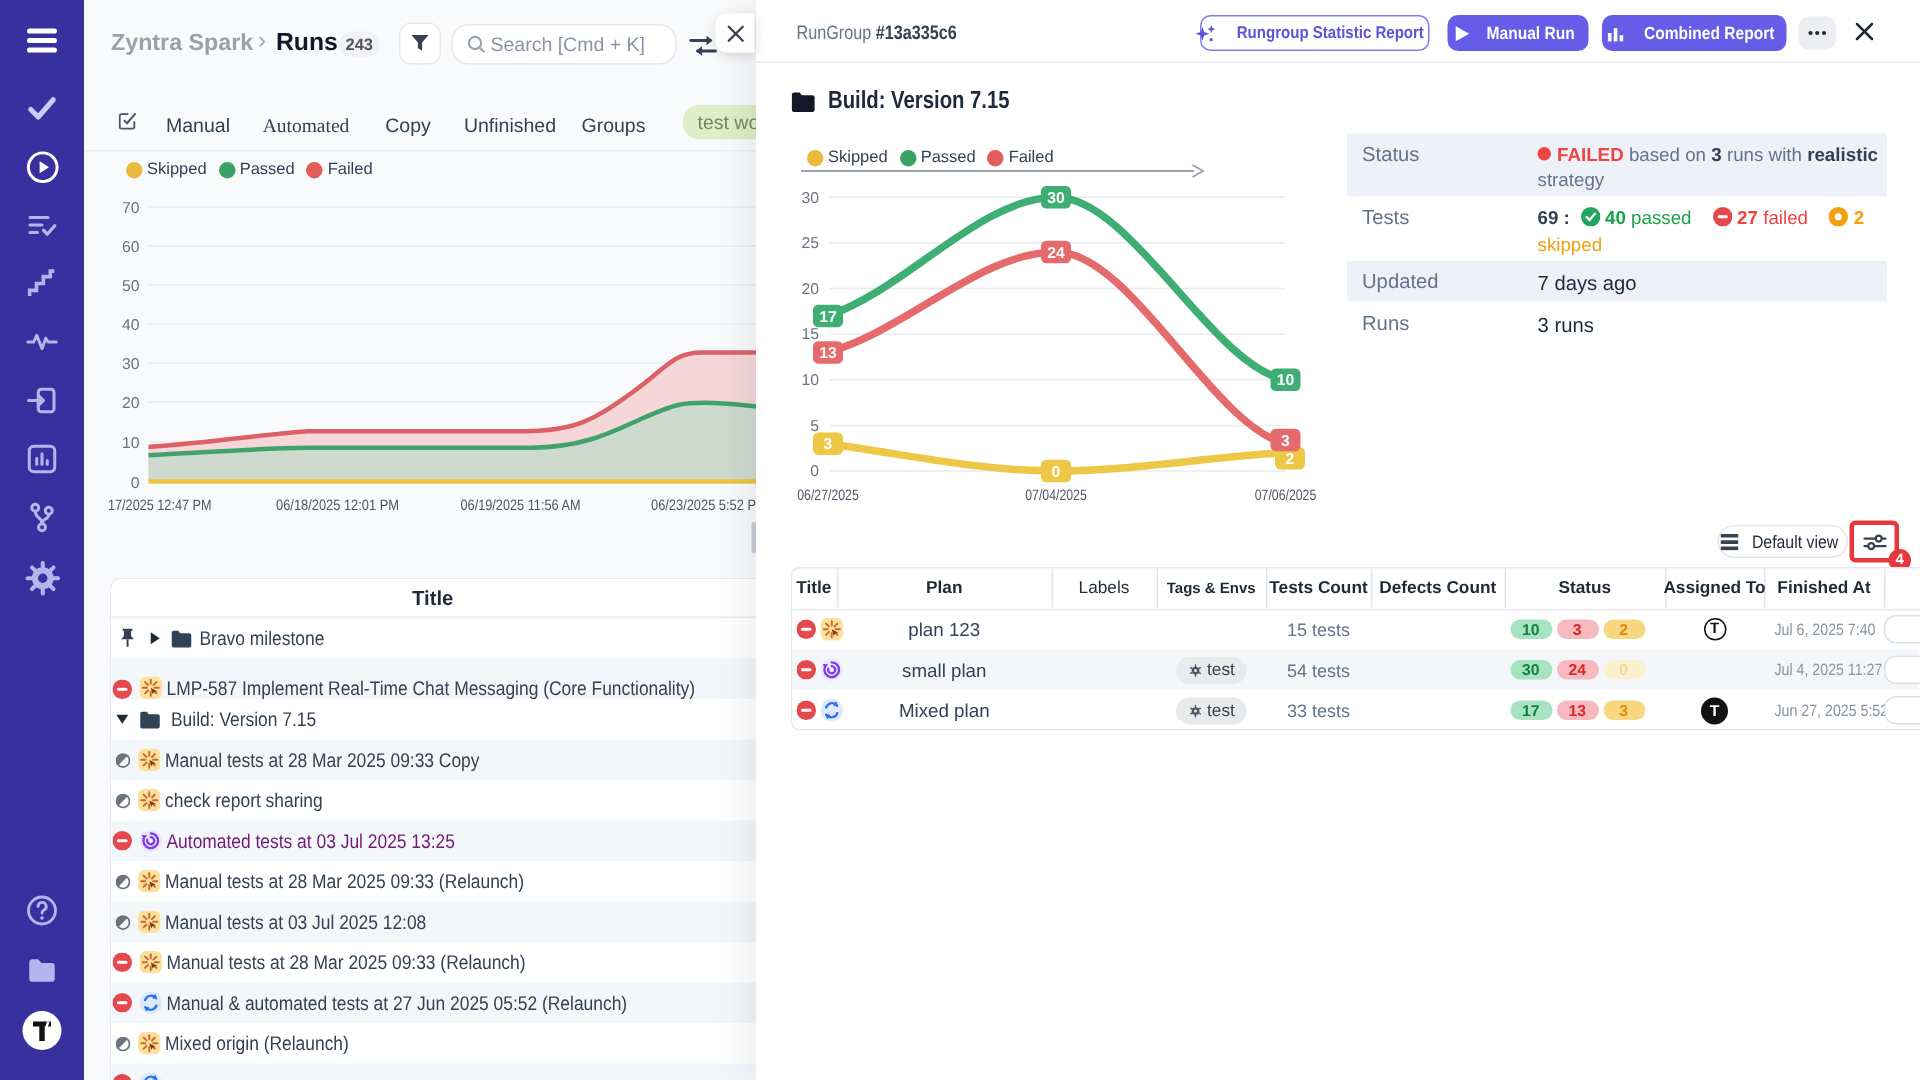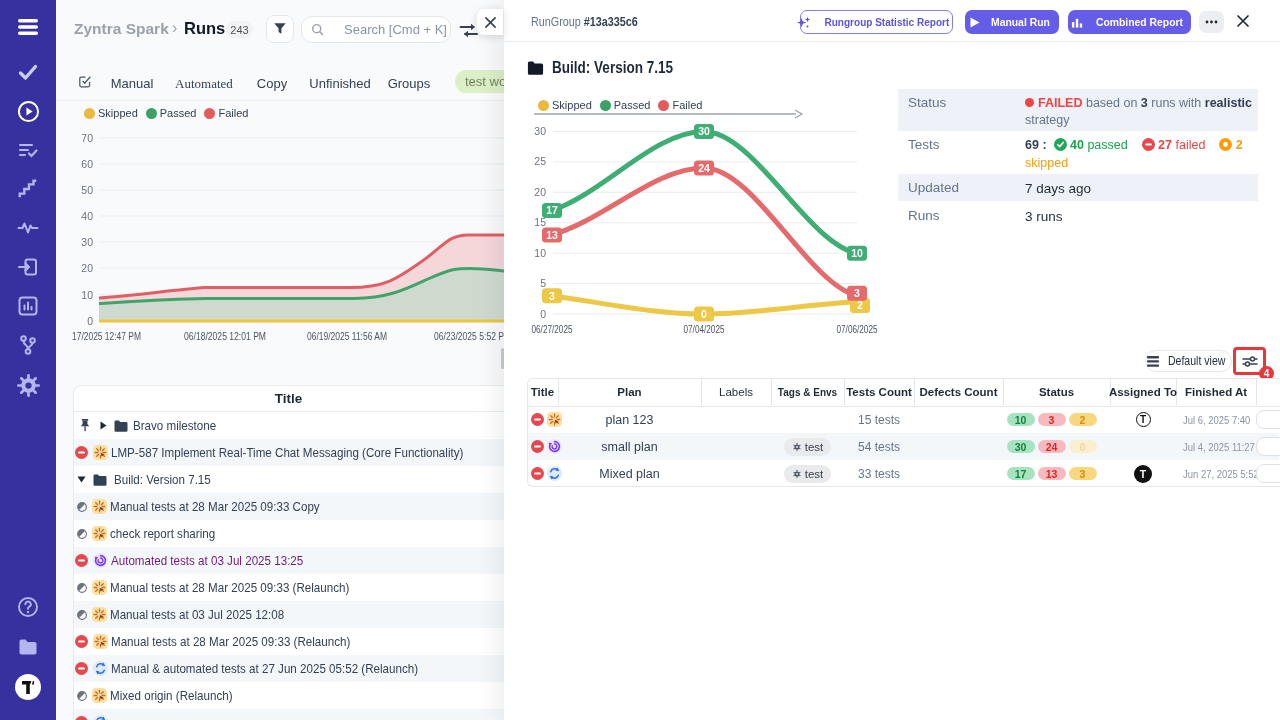--- a/index.html
+++ b/index.html
@@ -108,32 +108,32 @@
 <div class="abs sic" style="top:675px;height:24px;">
     <svg width="28" height="28" viewBox="0 0 28 28">
       <circle cx="14" cy="14" r="13" fill="#fff"></circle>
       <path d="M8 8h12v3.4h-4.2V21h-3.6V11.4H8z" fill="#111"></path>
       <rect x="17.4" y="8" width="1.6" height="4.6" fill="#fff" transform="rotate(18 18 8)"></rect>
     </svg>
   </div>
 <div class="abs" style="left:74px;top:20px;font-size:15.5px;font-weight:600;color:#9aa1ab;">Zyntra Spark</div>
 <div class="abs" style="left:172px;top:19px;font-size:16px;color:#9ca3af;">›</div>
 <div class="abs" style="left:184px;top:19px;font-size:16.5px;font-weight:700;color:#111827;">Runs</div>
-<div class="abs pill" style="left:226px;top:21px;width:27px;height:17px;background:#f1f2f4;border-radius:9px;font-size:11px;font-weight:400;color:#52525b;">243</div>
+<div class="abs pill" style="left:226px;top:21px;width:27px;height:17px;background:#f1f2f4;border-radius:9px;font-size:11px;font-weight:700;color:#52525b;">243</div>
 <div class="abs card" style="left:266px;top:15px;width:28px;height:28px;border-radius:8px;display:flex;align-items:center;justify-content:center;">
     <svg width="14" height="14" viewBox="0 0 16 16">
       <path d="M1.5 1.5h13L9.6 7.3v6.2l-3.2-2V7.3z" fill="#374151"></path>
     </svg>
   </div>
 <div class="abs card" style="left:301px;top:16px;width:150px;height:27px;border-radius:11px;display:flex;align-items:center;padding-left:9px;">
     <svg width="13" height="13" viewBox="0 0 16 16">
       <circle cx="7" cy="7" r="5" fill="none" stroke="#9aa3b2" stroke-width="1.8"></circle>
       <path d="M10.8 10.8L14 14" stroke="#9aa3b2" stroke-width="1.8" stroke-linecap="round"></path>
     </svg>
-    <span style="margin-left:20px;font-size:13px;color:#8a94a6;">Search [Cmd + K]</span>
+    <span style="margin-left:3px;font-size:13px;color:#8a94a6;">Search [Cmd + K]</span>
   </div>
 <div class="abs" style="left:459px;top:22px;"><svg width="19" height="17" viewBox="0 0 19 17">
       <g stroke="#374151" stroke-width="1.9" stroke-linecap="round">
         <path d="M1.5 5h13M6 12h12"></path>
       </g>
       <path d="M12 1.8l4 3.2-4 3.2z" fill="#374151"></path>
       <path d="M9 8.8l-4 3.2 4 3.2z" fill="#374151"></path>
     </svg></div>
 <div class="abs" style="left:79px;top:74px;"><svg width="13" height="13" viewBox="0 0 16 16">
       <g fill="none" stroke="#475569" stroke-width="1.5">
@@ -191,21 +191,21 @@
         <path d="M0.5 0.5l6 4-6 4z" fill="#1f2937"></path>
       </svg>
     </span>
     <span style="margin-left:7px;display:flex;">
       <svg width="14" height="12" viewBox="0 0 14 12" style="flex:none;">
         <path d="M0.5 1.8A1.3 1.3 0 0 1 1.8 0.5h3.1l1.3 1.6h6A1.3 1.3 0 0 1 13.5 3.4v7A1.3 1.3 0 0 1 12.2 11.7H1.8A1.3 1.3 0 0 1 0.5 10.4z" fill="#334155"></path>
       </svg>
     </span>
     <span style="margin-left:5px;display:inline-block;transform:scaleX(0.88);transform-origin:0 50%;">Bravo milestone</span>
   </div>
-<div class="abs row-light" style="left:74px;top:439px;width:430px;height:27px;display:flex;align-items:center;font-size:13.2px;color:#334155;white-space:nowrap;overflow:visible;">
+<div class="abs row-light" style="left:74px;top:439px;width:430px;height:27px;display:flex;align-items:flex-end;font-size:13.2px;color:#334155;white-space:nowrap;overflow:visible;">
     <span style="margin-left:1px;display:flex;align-items:center;">
       <svg width="13" height="13" viewBox="0 0 13 13" style="flex:none;">
         <circle cx="6.5" cy="6.5" r="6.5" fill="#e5484d"></circle>
         <rect x="3" y="5.5" width="7" height="2" rx="1" fill="#fff"></rect>
       </svg>
     </span>
     <span style="margin-left:5px;display:flex;">
       <svg width="15" height="15" viewBox="0 0 14 14" style="flex:none;">
         <rect x="0" y="0" width="14" height="14" rx="4" fill="#fce0a0"></rect>
         <line x1="7" y1="4.6" x2="7" y2="2" stroke="#c96a28" stroke-width="1.2" stroke-linecap="round" transform="rotate(0 7 7)"></line>

